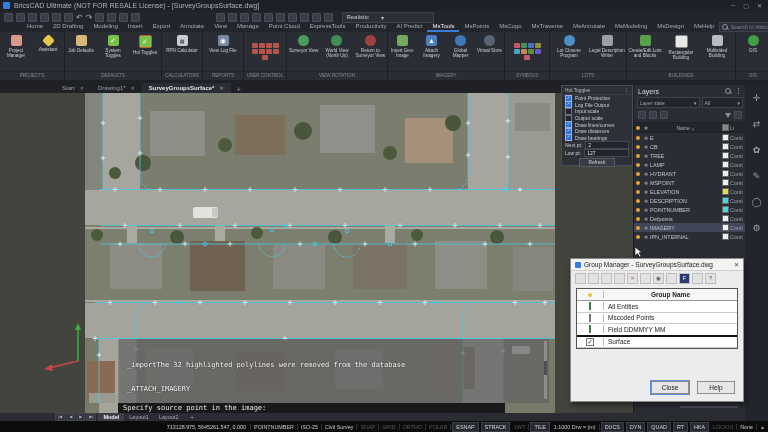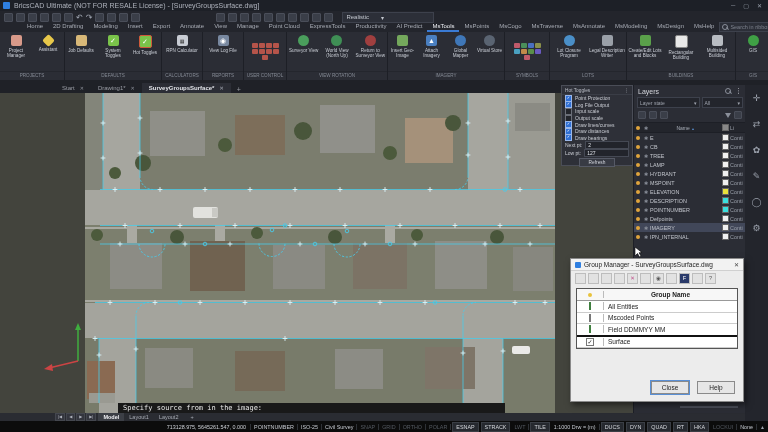--- a/index.html
+++ b/index.html
@@ -584,22 +584,27 @@
         </g>
     </svg>
 
     <svg style="position:absolute;left:40px;top:225px;" width="45" height="55">
       <line x1="38" y1="43" x2="38" y2="10" stroke="#3fae3f" stroke-width="1.5"></line>
       <polygon points="38,5 35,12 41,12" fill="#3fae3f"></polygon>
       <line x1="38" y1="43" x2="9" y2="50" stroke="#c44" stroke-width="1.5"></line>
       <polygon points="4,51 12,46 13,53" fill="#c44"></polygon>
     </svg>
 
-
-    <div class="prompt">Specify source from in the image:</div>
+    <div class="cmdov">
+      <div class="l1">_importThe 32 highlighted polylines were removed from the database</div>
+      <div class="l2">_ATTACH_IMAGERY</div>
+      <div class="cmdsb"></div>
+    </div>
+
+    <div class="prompt">Specify source point in the image:</div>
   </div>
 
   <div class="htt">
     <div class="bar">
       <span>Hot Toggles</span>
       <span>⋮</span>
     </div>
     <div id="htt-items">
         <div class="htrow">
           <span class="cb on">✓</span>

